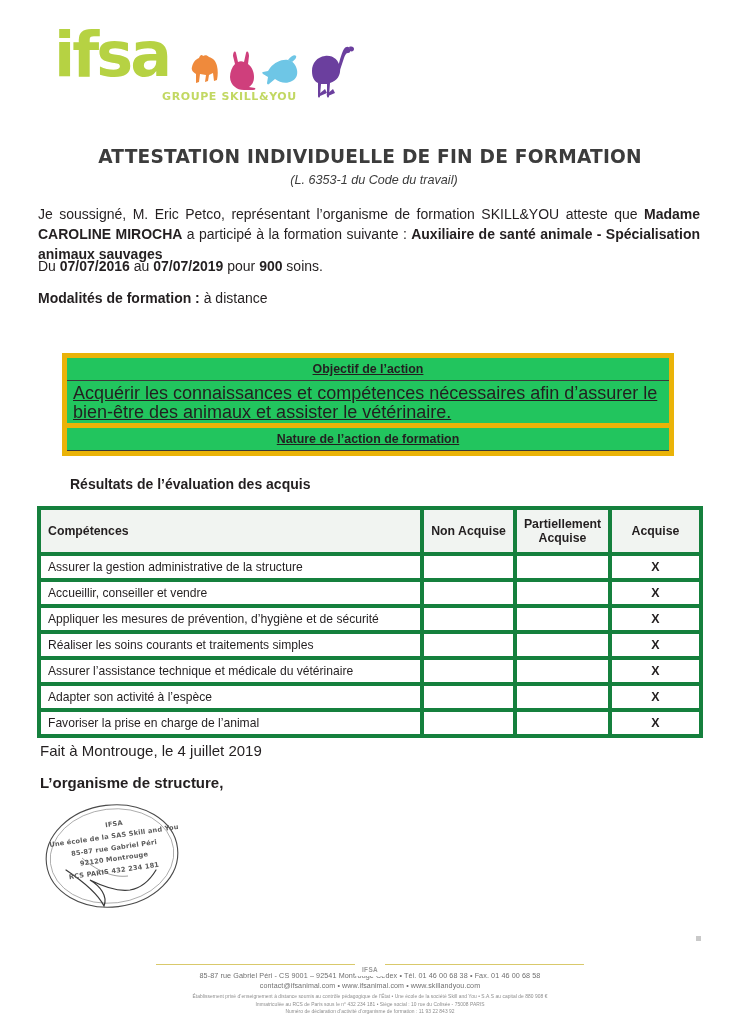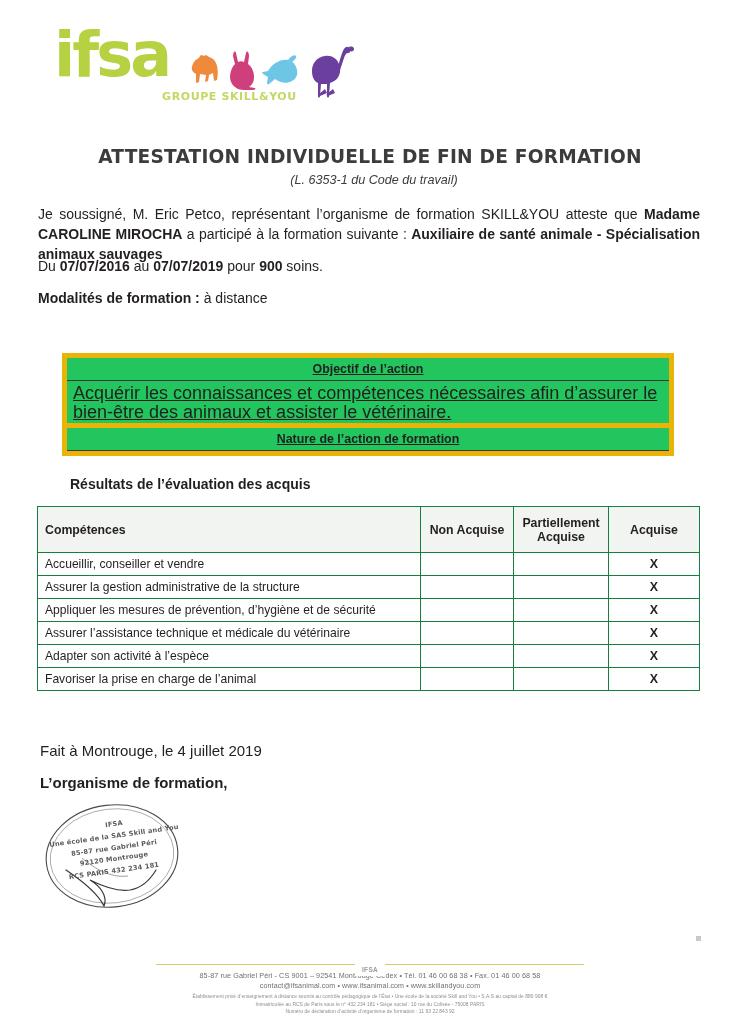--- a/index.html
+++ b/index.html
@@ -136,21 +136,21 @@
     position: absolute;
     left: 37px;
     top: 506px;
     width: 662px;
     border-collapse: collapse;
     table-layout: fixed;
     font-size: 12.1px;
   }
   table.results th,
   table.results td {
-    border: 1px solid #15803d;
+    border: 4px solid #15803d;
     box-sizing: border-box;
   }
   table.results th {
     background: #f1f4f1;
     font-weight: bold;
     font-size: 12.3px;
     height: 46px;
     padding: 2px 3px;
     line-height: 14px;
   }
@@ -342,33 +342,39 @@
     <thead>
       <tr>
         <th class="col-comp">Compétences</th>
         <th>Non Acquise</th>
         <th>Partiellement Acquise</th>
         <th>Acquise</th>
       </tr>
     </thead>
     <tbody>
       <tr>
+        <td class="cell-label">Assurer la gestion administrative de la structure</td>
+        <td class="cell-mark"></td>
+        <td class="cell-mark"></td>
+        <td class="cell-mark">X</td>
+      </tr>
+      <tr>
         <td class="cell-label">Accueillir, conseiller et vendre</td>
         <td class="cell-mark"></td>
         <td class="cell-mark"></td>
         <td class="cell-mark">X</td>
       </tr>
       <tr>
-        <td class="cell-label">Assurer la gestion administrative de la structure</td>
-        <td class="cell-mark"></td>
-        <td class="cell-mark"></td>
-        <td class="cell-mark">X</td>
-      </tr>
-      <tr>
         <td class="cell-label">Appliquer les mesures de prévention, d’hygiène et de sécurité</td>
+        <td class="cell-mark"></td>
+        <td class="cell-mark"></td>
+        <td class="cell-mark">X</td>
+      </tr>
+      <tr>
+        <td class="cell-label">Réaliser les soins courants et traitements simples</td>
         <td class="cell-mark"></td>
         <td class="cell-mark"></td>
         <td class="cell-mark">X</td>
       </tr>
       <tr>
         <td class="cell-label">Assurer l’assistance technique et médicale du vétérinaire</td>
         <td class="cell-mark"></td>
         <td class="cell-mark"></td>
         <td class="cell-mark">X</td>
       </tr>
@@ -381,21 +387,21 @@
       <tr>
         <td class="cell-label">Favoriser la prise en charge de l’animal</td>
         <td class="cell-mark"></td>
         <td class="cell-mark"></td>
         <td class="cell-mark">X</td>
       </tr>
     </tbody>
   </table>
 
   <div class="signline" id="sig-place">Fait à Montrouge, le 4 juillet 2019</div>
-  <div class="signline" id="sig-org">L’organisme de formation,</div>
+  <div class="signline" id="sig-org">L’organisme de structure,</div>
 
   <div class="stamp">
     <svg viewBox="0 0 152 118" width="152" height="118">
       <ellipse cx="74" cy="58" rx="66" ry="51" fill="none" stroke="#4a4a4a" stroke-width="1.1" transform="rotate(-7 74 58)"></ellipse>
       <ellipse cx="74" cy="58" rx="62" ry="47" fill="none" stroke="#7d7d7d" stroke-width="0.6" transform="rotate(-7 74 58)"></ellipse>
       <path d="M28 72 C46 84, 60 96, 66 108 C70 98, 62 88, 52 82 C64 88, 78 94, 92 92 C104 90, 112 82, 118 72" fill="none" stroke="#3a3a3a" stroke-width="1.2" stroke-linecap="round"></path>
       <path d="M44 60 C58 72, 74 80, 90 78" fill="none" stroke="#555" stroke-width="0.8" opacity="0.7"></path>
     </svg>
     <div class="stamp-text">
       <div class="stamp-line" style="top:22px; transform:rotate(-8deg);">IFSA</div>

